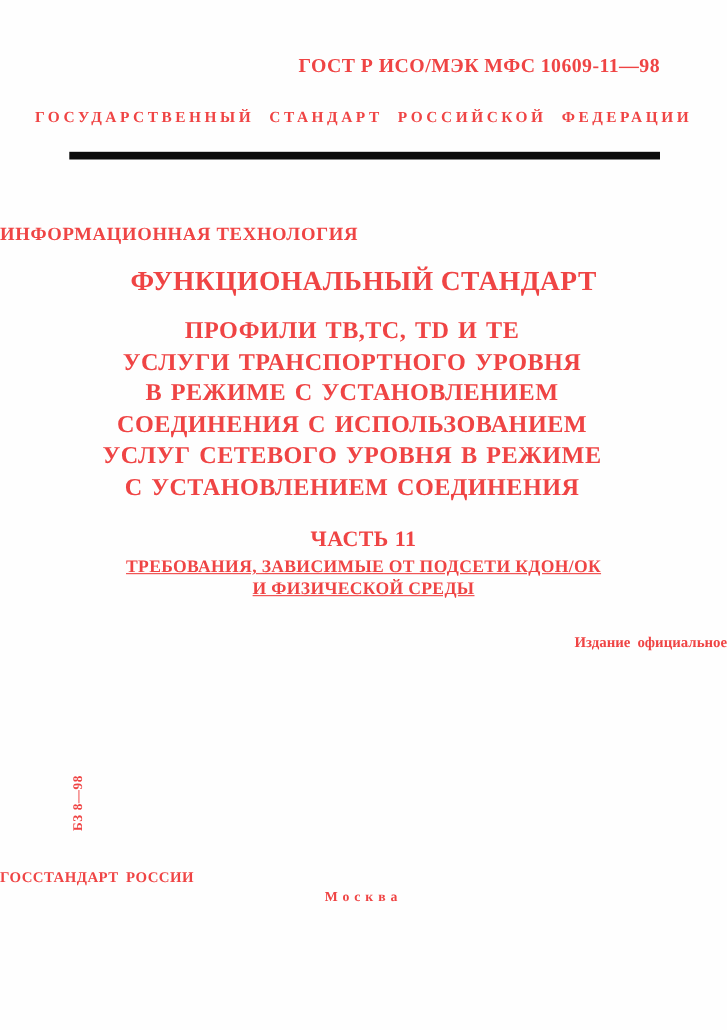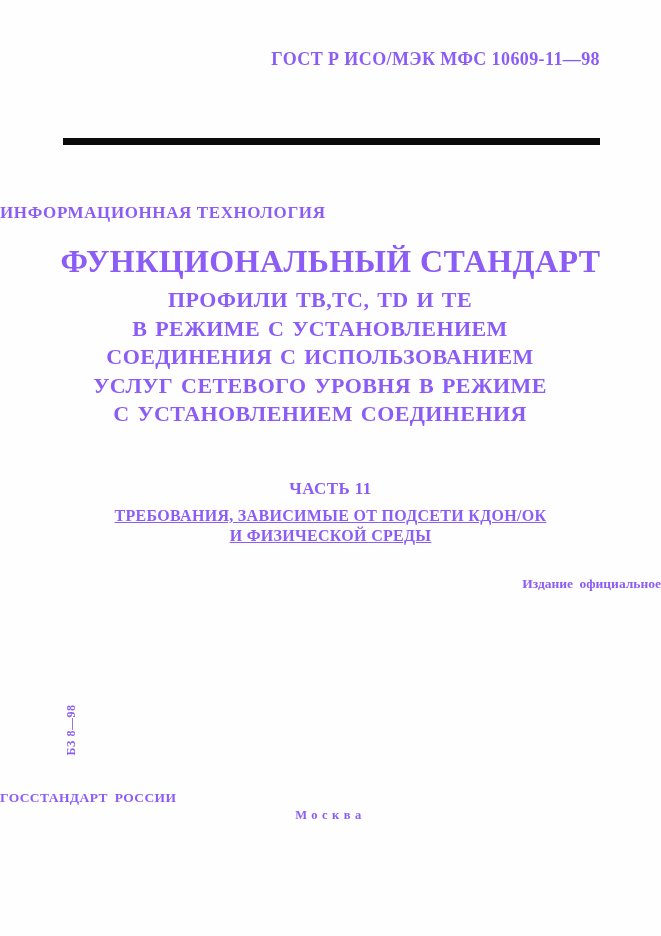--- a/index.html
+++ b/index.html
@@ -7,21 +7,21 @@
     padding: 0;
     background: #ffffff;
   }
   .page {
     position: relative;
     width: 661px;
     height: 936px;
     background: #fefefe;
     font-family: "Liberation Serif", "DejaVu Serif", serif;
     font-weight: 700;
-    color: #8b5cf6;
+    color: #ef4444;
     overflow: hidden;
   }
   .doc-number {
     position: absolute;
     top: 49px;
     left: 63px;
     width: 537px;
     text-align: right;
     font-size: 18px;
     letter-spacing: 0.4px;
@@ -54,41 +54,41 @@
     text-align: left;
     font-size: 17px;
     letter-spacing: 0.6px;
   }
   .doc-type {
     position: absolute;
     top: 243px;
     left: 0;
     width: 661px;
     text-align: center;
-    font-size: 32px;
+    font-size: 25px;
     letter-spacing: 0.4px;
   }
   .title {
     position: absolute;
     top: 286px;
     left: 0;
     width: 640px;
     text-align: center;
     font-size: 22px;
     line-height: 28.6px;
     letter-spacing: 0.4px;
     word-spacing: 2px;
   }
   .part {
     position: absolute;
     top: 479px;
     left: 0;
     width: 661px;
     text-align: center;
-    font-size: 17px;
+    font-size: 20px;
     letter-spacing: 0.4px;
   }
   .subtitle {
     position: absolute;
     top: 506px;
     left: 0;
     width: 661px;
     text-align: center;
     font-size: 16px;
     line-height: 20px;
@@ -133,29 +133,31 @@
     letter-spacing: 4.5px;
   }
 </style>
 </head>
 <body>
 
 <div class="page">
 
   <div class="doc-number">ГОСТ Р ИСО/МЭК МФС 10609-11—98</div>
 
+  <div class="federation">ГОСУДАРСТВЕННЫЙ СТАНДАРТ РОССИЙСКОЙ ФЕДЕРАЦИИ</div>
 
   <div class="rule"></div>
 
   <div class="section">ИНФОРМАЦИОННАЯ ТЕХНОЛОГИЯ</div>
 
   <div class="doc-type">ФУНКЦИОНАЛЬНЫЙ СТАНДАРТ</div>
 
   <div class="title">
     <div>ПРОФИЛИ ТВ,ТС, TD И ТЕ</div>
+    <div>УСЛУГИ ТРАНСПОРТНОГО УРОВНЯ</div>
     <div>В РЕЖИМЕ С УСТАНОВЛЕНИЕМ</div>
     <div>СОЕДИНЕНИЯ С ИСПОЛЬЗОВАНИЕМ</div>
     <div>УСЛУГ СЕТЕВОГО УРОВНЯ В РЕЖИМЕ</div>
     <div>С УСТАНОВЛЕНИЕМ СОЕДИНЕНИЯ</div>
   </div>
 
   <div class="part">ЧАСТЬ 11</div>
 
   <div class="subtitle">
     <div>ТРЕБОВАНИЯ, ЗАВИСИМЫЕ ОТ ПОДСЕТИ КДОН/ОК</div>

